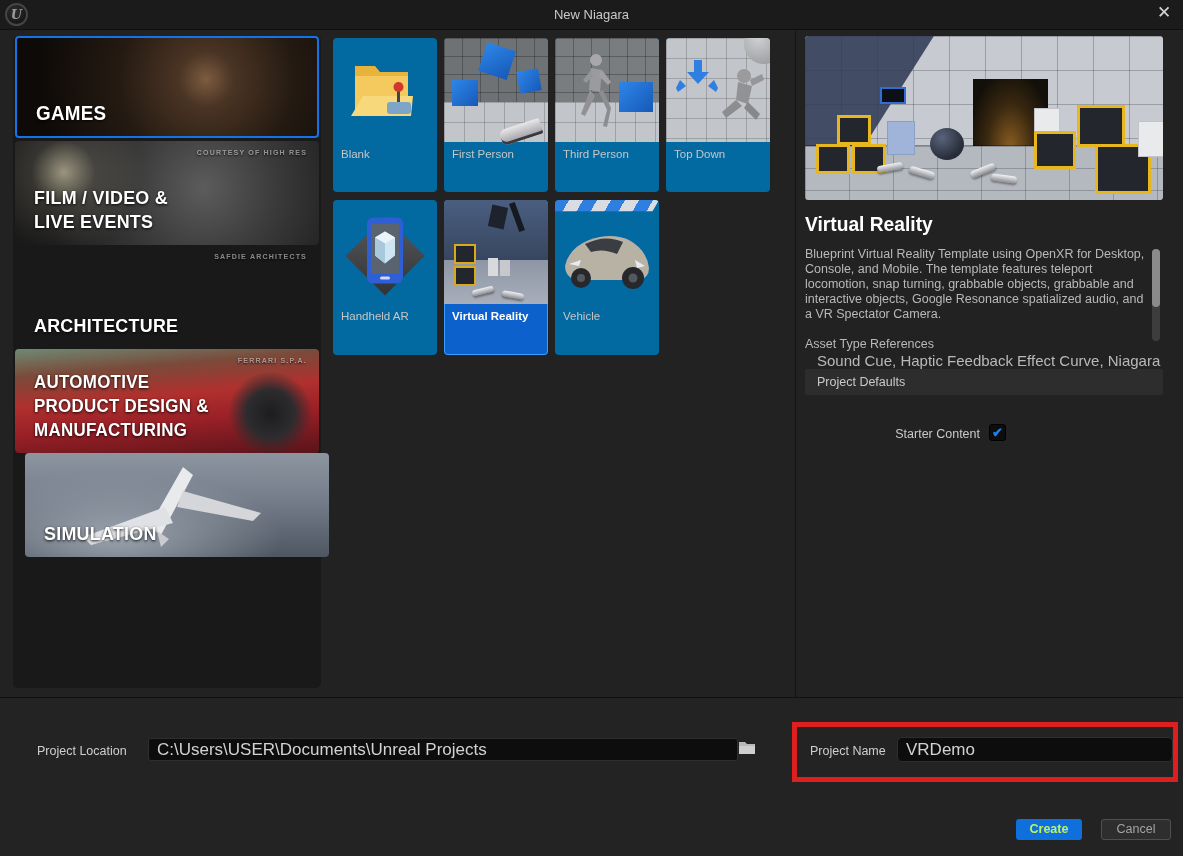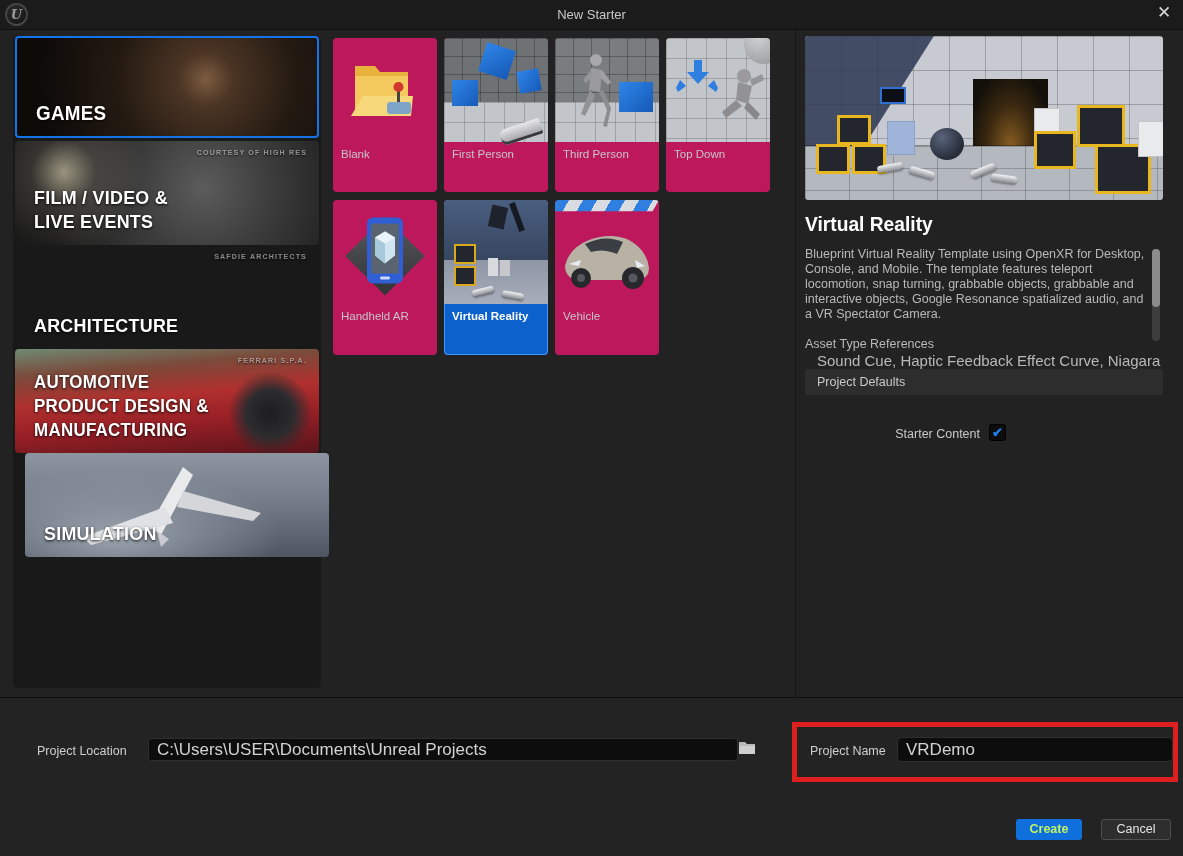--- a/index.html
+++ b/index.html
@@ -45,21 +45,21 @@
       #98a0a6 58%, #b9bec2 74%, #848b92 92%, #6e757c 100%); }
   .bg-auto { background:
     radial-gradient(circle at 84% 62%, #1d1d1f 0%, #2c2c2e 9%, transparent 16%),
     linear-gradient(175deg, #6e8a74 0%, #7a4a3a 22%, #b0302e 45%, #971f26 68%, #58141a 100%); }
   .bg-sim { background:
     radial-gradient(ellipse at 30% 80%, #9aa3ae 0%, transparent 55%),
     linear-gradient(180deg, #8d95a1 0%, #747d89 45%, #4e5662 100%); margin-left: 10px; }
   .sim-plane { position:absolute; left:40px; top:8px; }
   
   .tile { position:absolute; width:104px; border-radius:4px; overflow:hidden;
-    background:#be185d; cursor:pointer; display:flex; flex-direction:column; }
+    background:#0369a1; cursor:pointer; display:flex; flex-direction:column; }
   .tile .thumb { width:100%; height:104px; position:relative; flex:none; }
   .tile .t-label { flex:1; padding:6px 8px; font-size:11.5px; color:#c6c6c6; }
   .tile.selected { outline:1px solid #3c9bff; outline-offset:-1px; }
   .tile.selected .t-label { background:#0d61cc; color:#fff; font-weight:700; }
   .grid-wall { background-color:#6f7275; background-image:
     linear-gradient(rgba(0,0,0,0.25) 1px, transparent 1px),
     linear-gradient(90deg, rgba(0,0,0,0.25) 1px, transparent 1px);
     background-size:18px 18px; }
   .grid-floor { background-color:#c2c5c9; background-image:
     linear-gradient(rgba(0,0,0,0.18) 1px, transparent 1px),
@@ -129,31 +129,31 @@
   .f-label { position:absolute; font-size:12.5px; color:#cfcfcf; }
   .f-input { position:absolute; background:#0d0d0d; border:1px solid #2e2e2e;
     border-radius:3px; color:#d2d2d2; font-size:17px; padding:0 8px;
     font-family:"Liberation Sans", sans-serif; }
   .folder-btn { position:absolute; left:738px; top:42px; width:18px; height:16px; cursor:pointer; }
   .annotation { position:absolute; left:792px; top:24px; width:386px; height:60px;
     border:5px solid #de1f1f; pointer-events:none; }
   .btn { position:absolute; top:121px; height:21px; border-radius:3px; font-size:12.5px;
     text-align:center; line-height:21px; cursor:pointer; }
   .btn-create { left:1016px; width:66px; background:#0f6fdd; color:#bef264; font-weight:700; }
-  .btn-cancel { left:1101px; width:70px; background:#2e2e2e; color:#e5e5e5;
+  .btn-cancel { left:1101px; width:70px; background:#2e2e2e; color:#a3a3a3;
     border:1px solid #4f4f4f; line-height:19px; }
 </style>
 </head>
 <body>
 
 <div id="app">
 
   <div class="titlebar">
     <div class="ue-logo">U</div>
-    <div class="win-title">New Starter</div>
+    <div class="win-title">New Niagara</div>
     <div class="close-btn">✕</div>
   </div>
 
   <div class="sidebar">
 
     <div class="cat-card selected bg-games" style="top:0; height:102px;">
       <div class="cat-label" style="font-size:20px;">GAMES</div>
     </div>
 
     <div class="cat-card bg-film" style="top:105px;">

